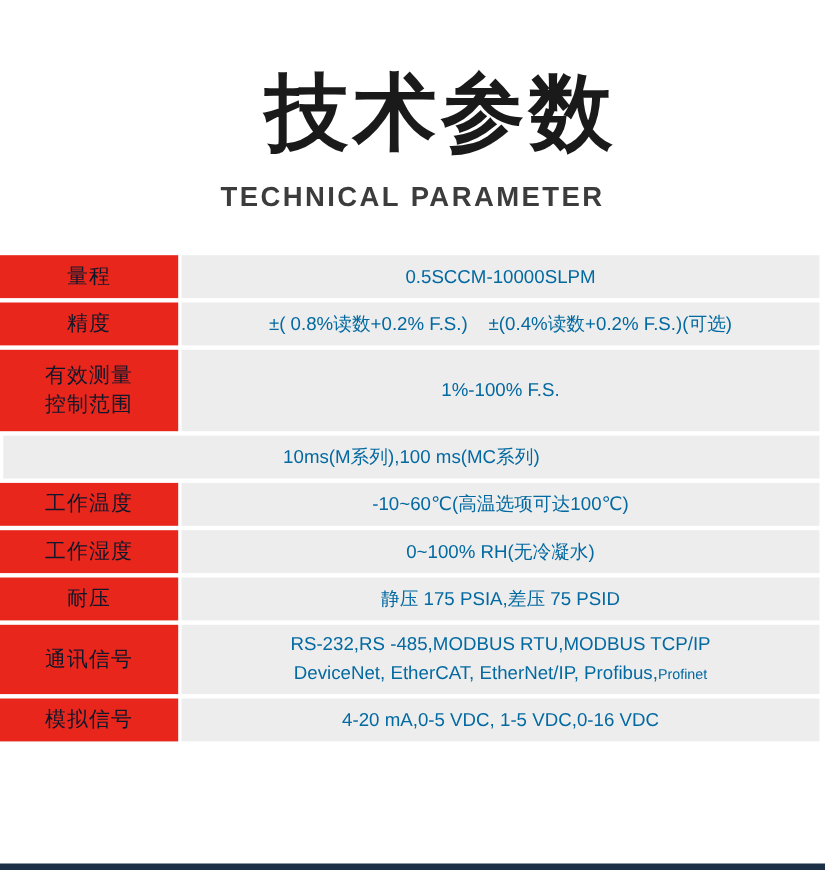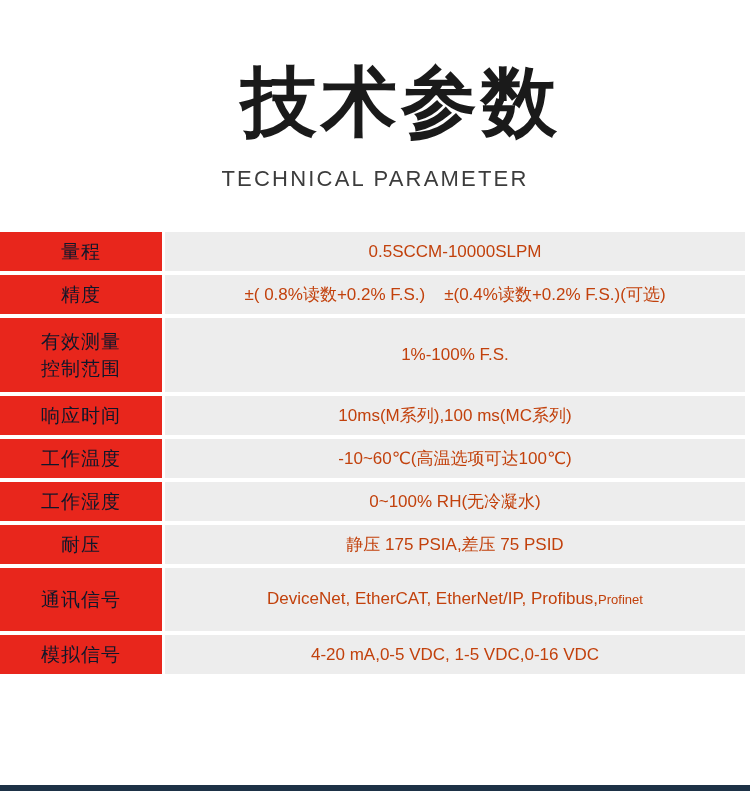--- a/index.html
+++ b/index.html
@@ -37,23 +37,23 @@
     color: #1a1a1a;
     letter-spacing: 4px;
     font-family: "DejaVu Sans", "Liberation Sans", sans-serif;
     margin-left: 26px;
   }
   .title-en {
     position: absolute;
     top: 163px;
     left: 0;
     width: 750px;
-    font-size: 22px;
+    font-size: 25px;
     line-height: 32px;
-    font-weight: 400;
+    font-weight: 700;
     color: #3c3c3c;
     letter-spacing: 2.2px;
     font-family: "Liberation Sans", sans-serif;
   }
 
   
   .table {
     position: absolute;
     top: 232px;
     left: 0;
@@ -80,21 +80,21 @@
     line-height: 27px;
     font-weight: 500;
     letter-spacing: 1px;
     font-family: "DejaVu Sans", "Liberation Sans", sans-serif;
   }
   .cell-value {
     flex: 1 1 auto;
     margin-left: 3px;
     margin-right: 5px;
     background: #ededed;
-    color: #c2410c;
+    color: #0369a1;
     display: flex;
     flex-direction: column;
     align-items: center;
     justify-content: center;
     text-align: center;
     font-size: 17px;
     line-height: 26px;
     font-weight: 400;
     padding: 0 8px;
     font-family: "Liberation Sans", "DejaVu Sans", sans-serif;
@@ -154,23 +154,20 @@
           <span class="vline">有效测量</span>
           <span class="vline">控制范围</span>
         </span>
       </div>
       <div class="cell-value h-tall">
         <span class="vline">1%-100% F.S.</span>
       </div>
     </div>
 
     <div class="row">
-      <div class="cell-label h-normal">
-        <span>响应时间</span>
-      </div>
       <div class="cell-value h-normal">
         <span class="vline">10ms(M系列),100 ms(MC系列)</span>
       </div>
     </div>
 
     <div class="row">
       <div class="cell-label h-normal">
         <span>工作温度</span>
       </div>
       <div class="cell-value h-normal">
@@ -194,20 +191,21 @@
       <div class="cell-value h-normal">
         <span class="vline">静压 175 PSIA,差压 75 PSID</span>
       </div>
     </div>
 
     <div class="row">
       <div class="cell-label h-comm">
         <span>通讯信号</span>
       </div>
       <div class="cell-value h-comm">
+        <span class="vline">RS-232,RS -485,MODBUS RTU,MODBUS TCP/IP</span>
         <span class="vline"><span>DeviceNet, EtherCAT, EtherNet/IP, Profibus,</span><span class="small-inline">Profinet</span></span>
       </div>
     </div>
 
     <div class="row">
       <div class="cell-label h-normal">
         <span>模拟信号</span>
       </div>
       <div class="cell-value h-normal">
         <span class="vline">4-20 mA,0-5 VDC, 1-5 VDC,0-16 VDC</span>

